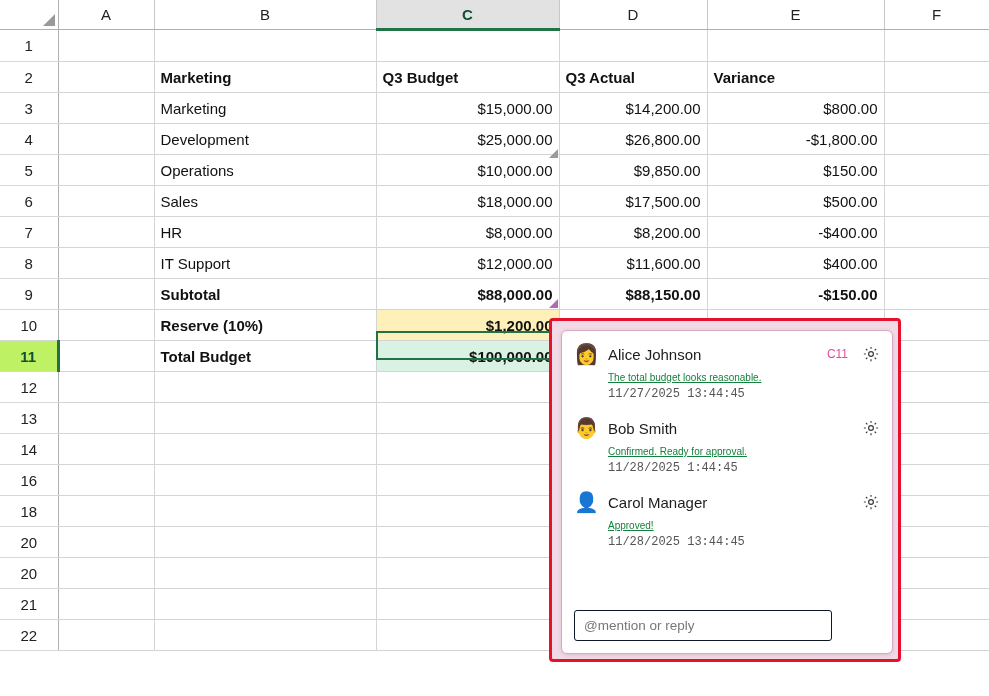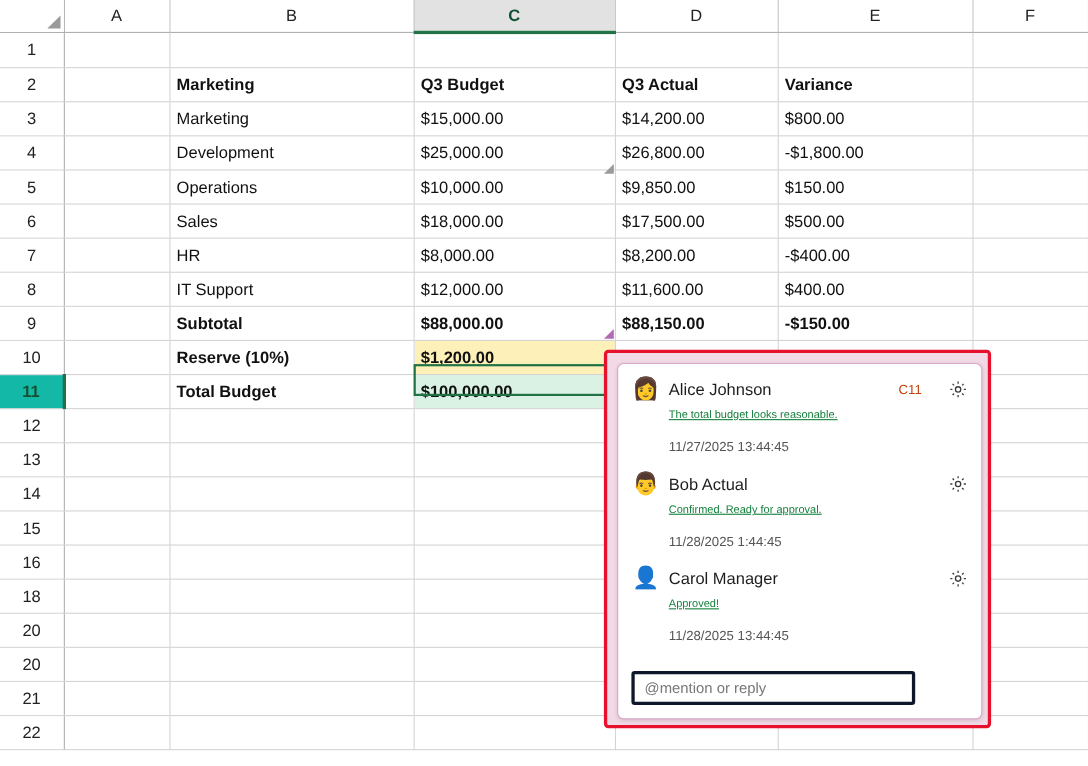--- a/index.html
+++ b/index.html
@@ -71,40 +71,40 @@
     background: #ffffff;
     border-right: 1px solid #b0b0b0;
     border-bottom: 1px solid #d8d8d8;
     font-weight: normal;
     font-size: 15px;
     color: #222;
     text-align: center;
     padding: 0;
   }
   th.rowhead.sel {
-    background: #14b8a6;
+    background: #bef264;
     border-right: 3px solid #217346;
     font-weight: bold;
     color: #0f5132;
   }
 
   td.cell {
     height: 30px;
     border-right: 1px solid #d4d4d4;
     border-bottom: 1px solid #d4d4d4;
     font-size: 15px;
     color: #111;
     padding: 0 6px;
     overflow: hidden;
     white-space: nowrap;
     background: #ffffff;
   }
 
   .left { text-align: left; }
-  .right { text-align: left; margin-left: 24px; }
+  .right { text-align: right; margin-left: 24px; }
   .bold { font-weight: bold; }
   .big { font-size: 17px; }
   .neg { color: #e01010; }
 
   
   col.c-h { width: 58px; }
   col.c-a { width: 96px; }
   col.c-b { width: 222px; }
   col.c-c { width: 183px; }
   col.c-d { width: 148px; }
@@ -188,48 +188,49 @@
   }
   .author {
     font-size: 15px;
     font-weight: normal;
     color: #1d1d1d;
     flex: 1 1 auto;
     white-space: nowrap;
   }
   .cellref {
     font-size: 12px;
-    color: #c2410c;
-    margin-right: 16px;
+    color: #ec4899;
+    margin-right: 6px;
   }
   .gear {
     width: 18px;
     height: 18px;
     flex: 0 0 18px;
     color: #3b3b3b;
   }
   .cmt-body {
     font-size: 10px;
     color: #15803d;
     margin: 5px 0 0 34px;
     text-decoration: underline;
   }
   .cmt-time {
     font-size: 12px;
     color: #555;
-    margin: 16px 0 0 34px;
+    margin: 4px 0 0 34px;
+    font-family: Liberation Mono, monospace;
   }
 
   .reply-box {
     position: absolute;
     left: 12px;
     bottom: 12px;
     width: 258px;
     height: 31px;
-    border: 3px solid #0f172a;
+    border: 1px solid #0f172a;
     border-radius: 3px;
     background: #fff;
     box-sizing: border-box;
   }
   .reply-box input {
     border: 0;
     outline: none;
     width: 100%;
     height: 100%;
     padding: 0 9px;
@@ -393,29 +394,20 @@
         <th class="rowhead">13</th>
         <td class="cell"></td>
         <td class="cell"></td>
         <td class="cell"></td>
         <td class="cell"></td>
         <td class="cell"></td>
         <td class="cell"></td>
       </tr>
       <tr>
         <th class="rowhead">14</th>
-        <td class="cell"></td>
-        <td class="cell"></td>
-        <td class="cell"></td>
-        <td class="cell"></td>
-        <td class="cell"></td>
-        <td class="cell"></td>
-      </tr>
-      <tr>
-        <th class="rowhead">15</th>
         <td class="cell"></td>
         <td class="cell"></td>
         <td class="cell"></td>
         <td class="cell"></td>
         <td class="cell"></td>
         <td class="cell"></td>
       </tr>
       <tr>
         <th class="rowhead">16</th>
         <td class="cell"></td>
@@ -496,21 +488,21 @@
             </svg>
           </span>
         </div>
         <div class="cmt-body">The total budget looks reasonable.</div>
         <div class="cmt-time">11/27/2025 13:44:45</div>
       </div>
 
       <div class="cmt">
         <div class="cmt-head">
           <span class="avatar">👨</span>
-          <span class="author">Bob Actual</span>
+          <span class="author">Bob Smith</span>
           <span class="cellref"></span>
           <span class="gear">
             <svg viewBox="0 0 24 24" width="18" height="18" fill="none" stroke="#3b3b3b" stroke-width="1.6">
               <circle cx="12" cy="12" r="3.2"></circle>
               <path d="M12 2.5v2.6M12 18.9v2.6M21.5 12h-2.6M5.1 12H2.5M18.7 5.3l-1.8 1.8M7.1 16.9l-1.8 1.8M18.7 18.7l-1.8-1.8M7.1 7.1L5.3 5.3"></path>
             </svg>
           </span>
         </div>
         <div class="cmt-body">Confirmed. Ready for approval.</div>
         <div class="cmt-time">11/28/2025 1:44:45</div>

